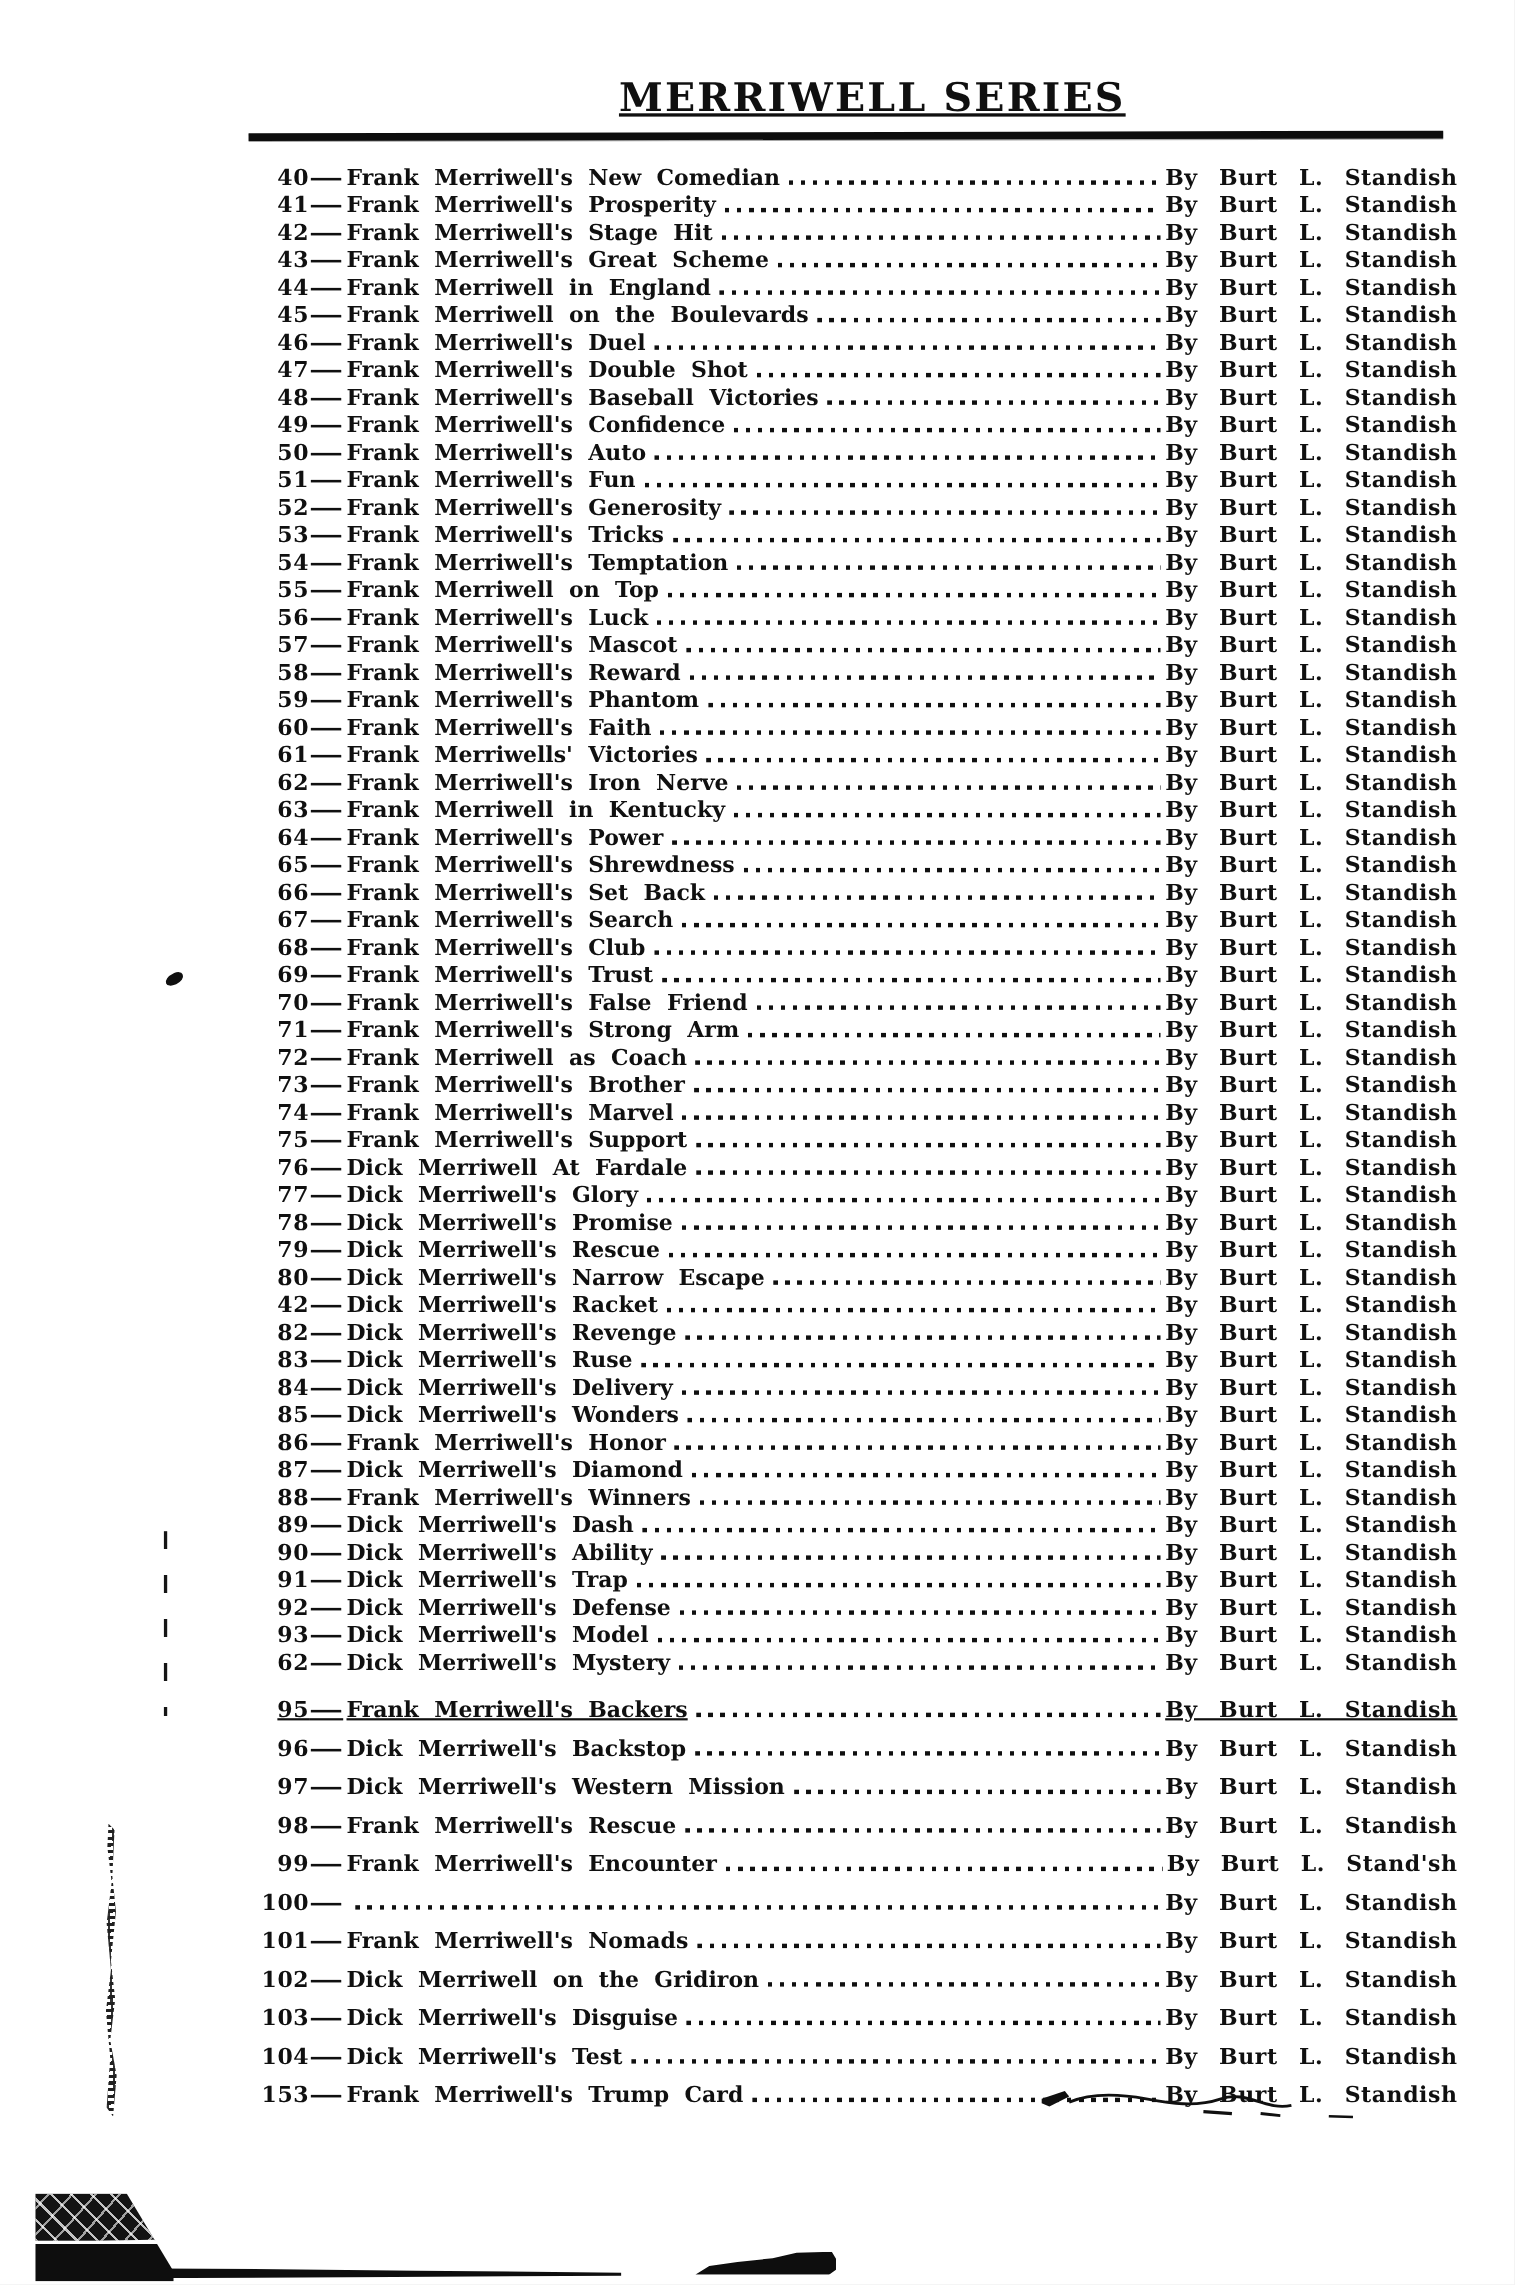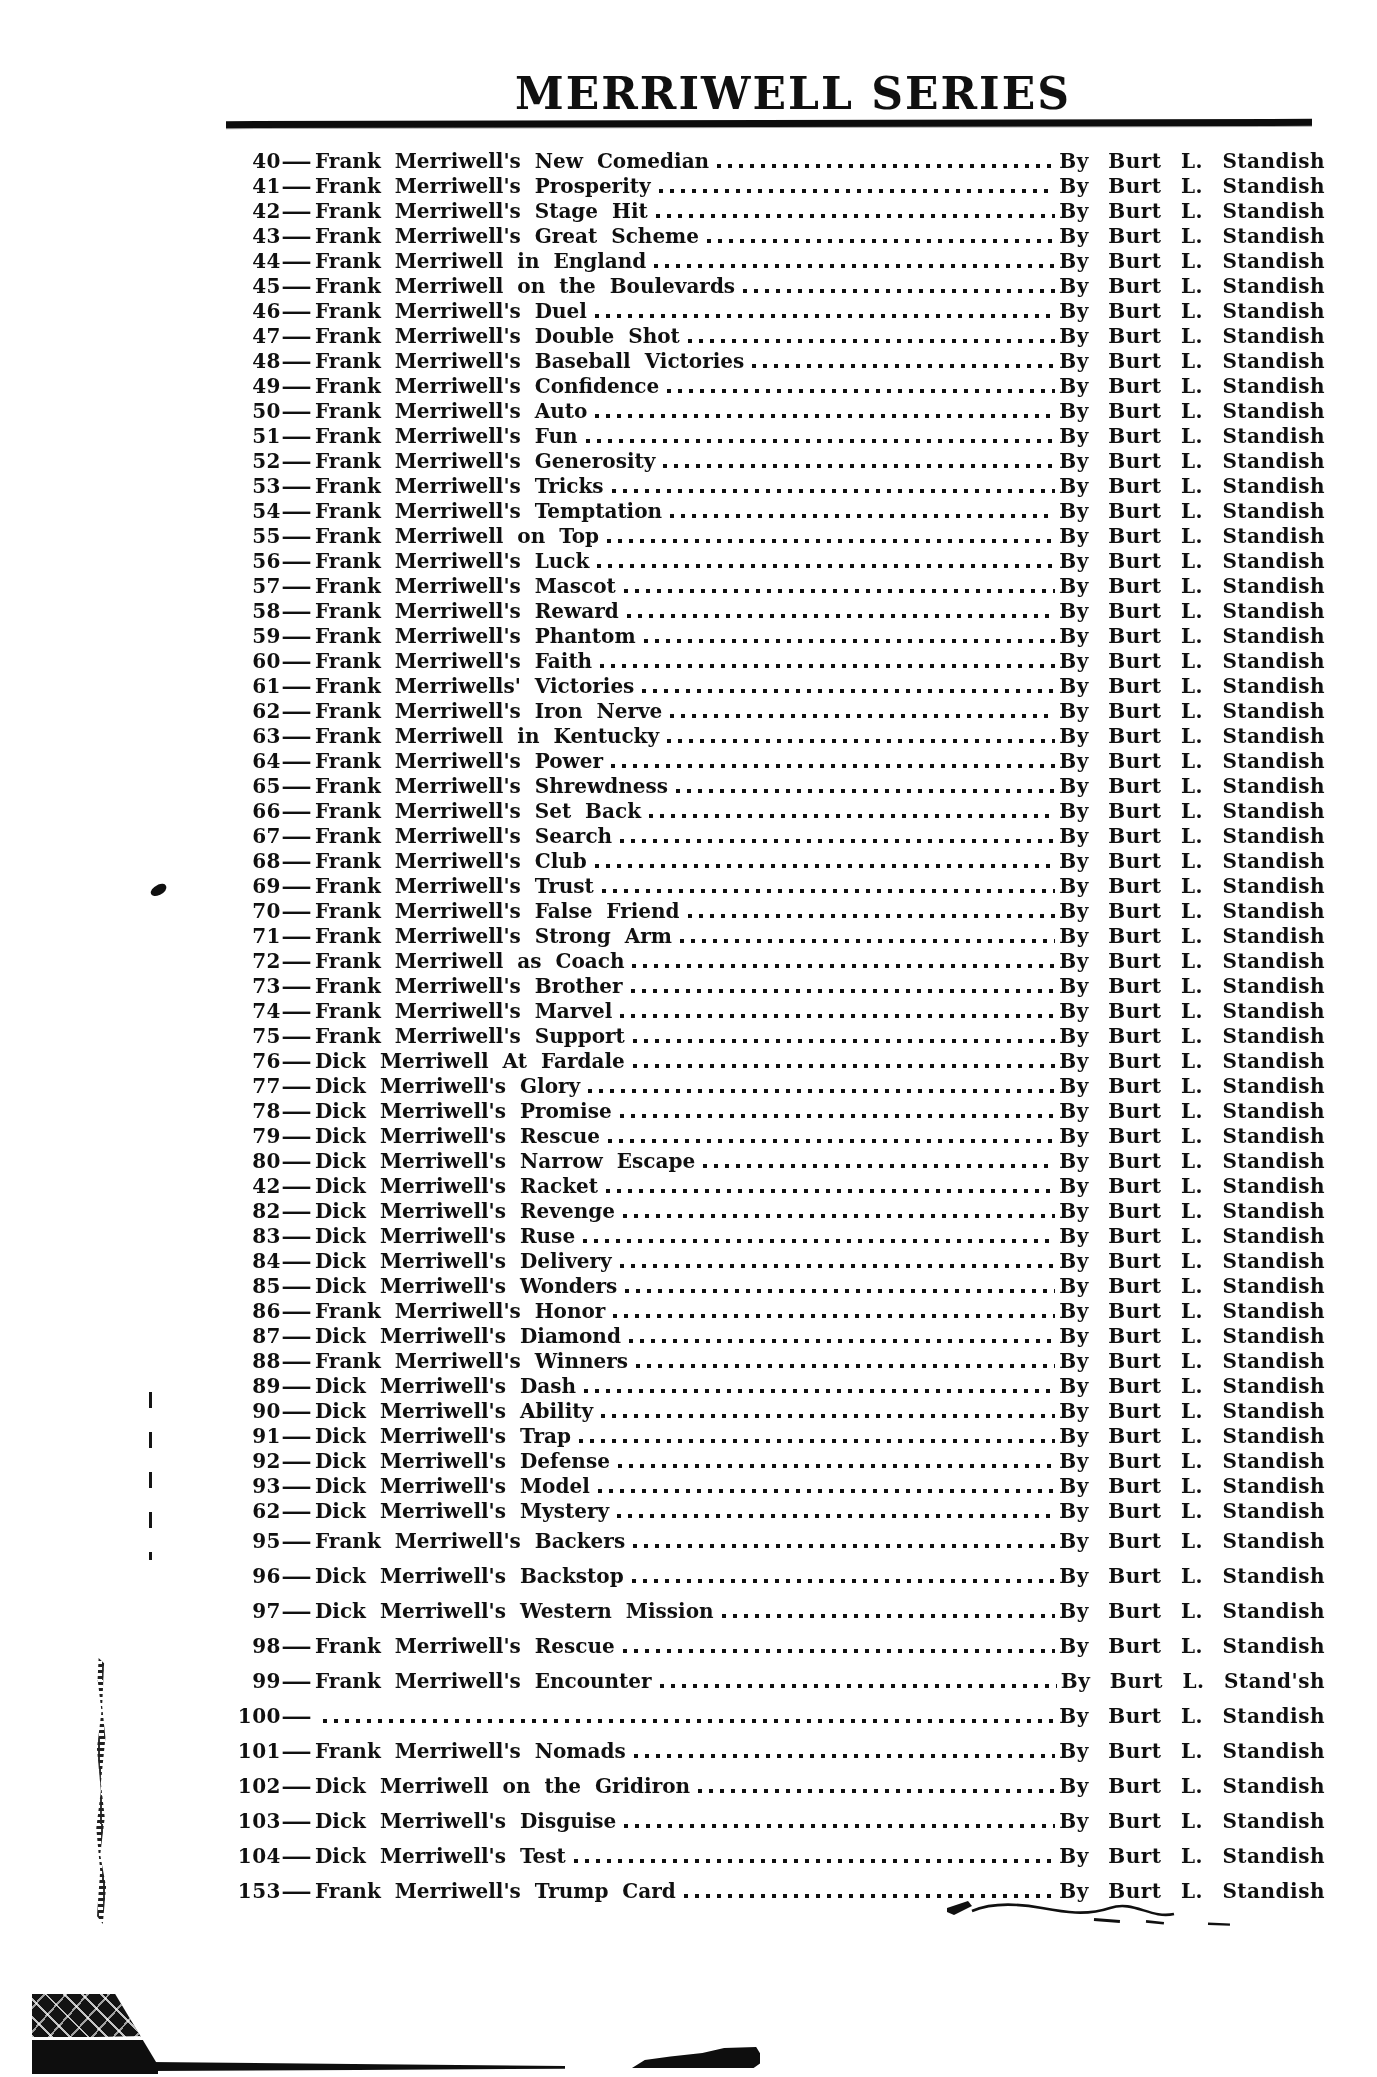--- a/index.html
+++ b/index.html
@@ -4,36 +4,37 @@
 <style>
   html,body{margin:0;padding:0;background:#e8e8e8;}
   .page{
     position:relative;width:1377px;height:2077px;background:#ffffff;
     font-family:"DejaVu Serif","Liberation Serif",serif;color:#101010;
     overflow:hidden;margin:0 auto;
   }
   
   .page-title{
     position:absolute;left:243px;top:68px;width:1100px;
-    text-align:center;font-size:44px;font-weight:700;letter-spacing:2px;
+    text-align:center;font-size:36px;font-weight:700;letter-spacing:2px;
     white-space:nowrap;
+    text-decoration:underline;
   }
   .header-rule{
     position:absolute;left:226px;top:120px;width:1086px;height:7px;
     background:#0d0d0d;transform:rotate(-0.12deg);
     box-shadow:0 1px 0 rgba(0,0,0,.35);
   }
   
   .book-list{position:absolute;left:219px;top:149px;width:1106px;}
   .row{
     display:flex;align-items:baseline;height:25px;line-height:25px;
     font-size:20px;font-weight:700;white-space:nowrap;
   }
   .row.sparse{height:35px;line-height:35px;}
-  .row.sparse-first{margin-top:0;}
+  .row.sparse-first{margin-top:13px;text-decoration:underline;}
   .num{width:62px;text-align:right;letter-spacing:0.5px;flex:0 0 auto;}
   .dash{
     display:inline-block;width:34px;flex:0 0 auto;
     transform:scaleX(1.55);transform-origin:0 62%;
   }
   .btitle{word-spacing:7px;flex:0 0 auto;}
   .leader{
     flex:1 1 auto;height:4px;margin:0 4px 1px 8px;min-width:20px;
     background:repeating-linear-gradient(to right,#101010 0 4px,transparent 4px 11px);
   }

